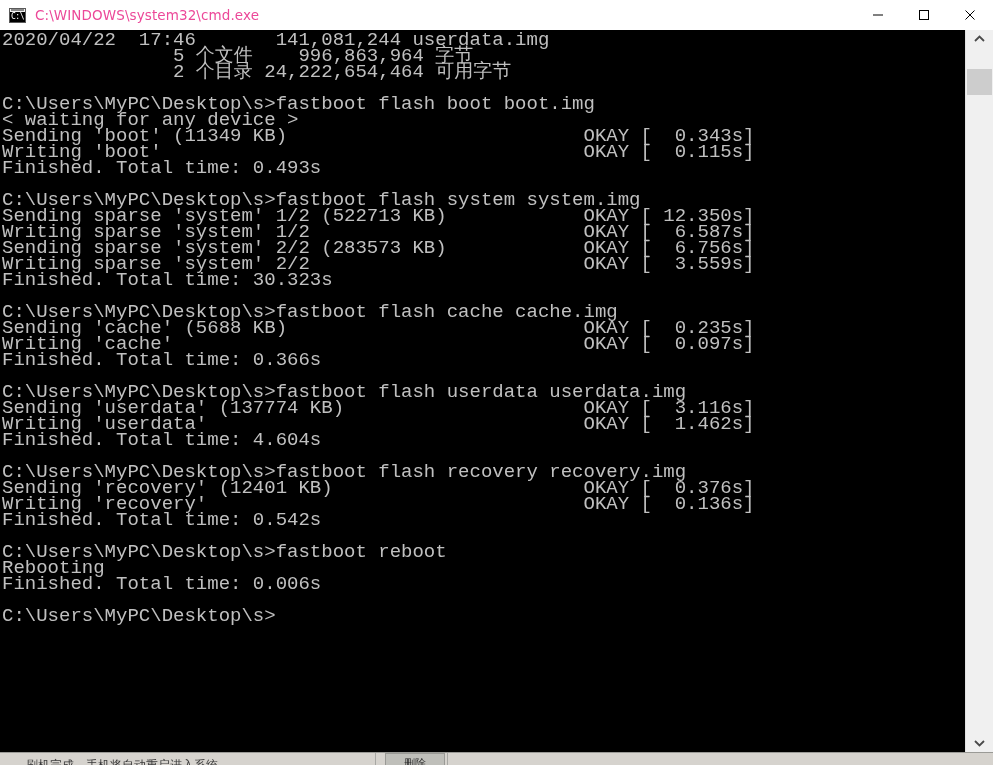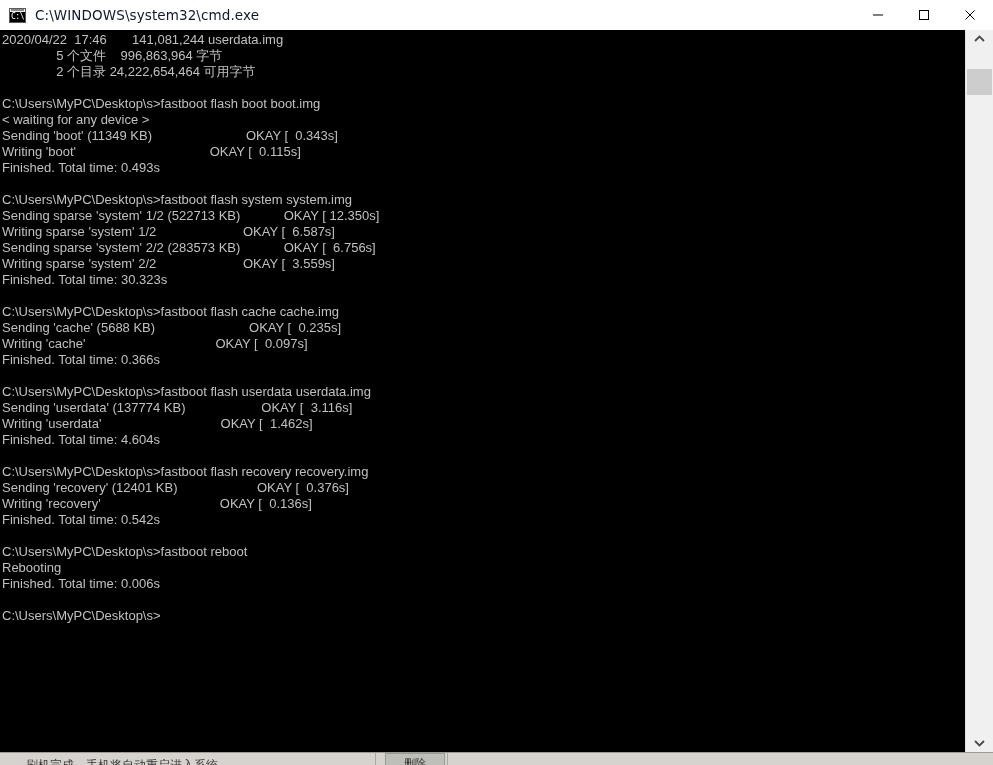--- a/index.html
+++ b/index.html
@@ -146,21 +146,21 @@
   #title-icon .bar {
     position: absolute;
     left: 2px; top: 1px;
     width: 13px; height: 2px;
     background: #888888;
   }
 
   #title-text {
     font-family: "DejaVu Sans", sans-serif;
     font-size: 13.5px;
-    color: #0f172a;
+    color: #ec4899;
     letter-spacing: 0.1px;
     flex: 1 1 auto;
     white-space: nowrap;
     overflow: hidden;
   }
 
   .win-btn {
     width: 46px;
     height: 30px;
     display: flex;
@@ -173,22 +173,22 @@
   
   #console {
     position: absolute;
     left: 0;
     top: 30px;
     width: 965px;
     height: 598px;
     background: #000000;
     overflow: hidden;
     color: #c0c0c0;
-    font-family: Liberation Sans, sans-serif;
-    font-size: 13px;
+    font-family: Liberation Mono, monospace;
+    font-size: 19px;
     line-height: 16px;
     white-space: pre;
     letter-spacing: 0px;
     padding: 2px 0 0 2px;
     box-sizing: border-box;
   }
   #console .line {
     height: 16px;
     white-space: pre;
   }

